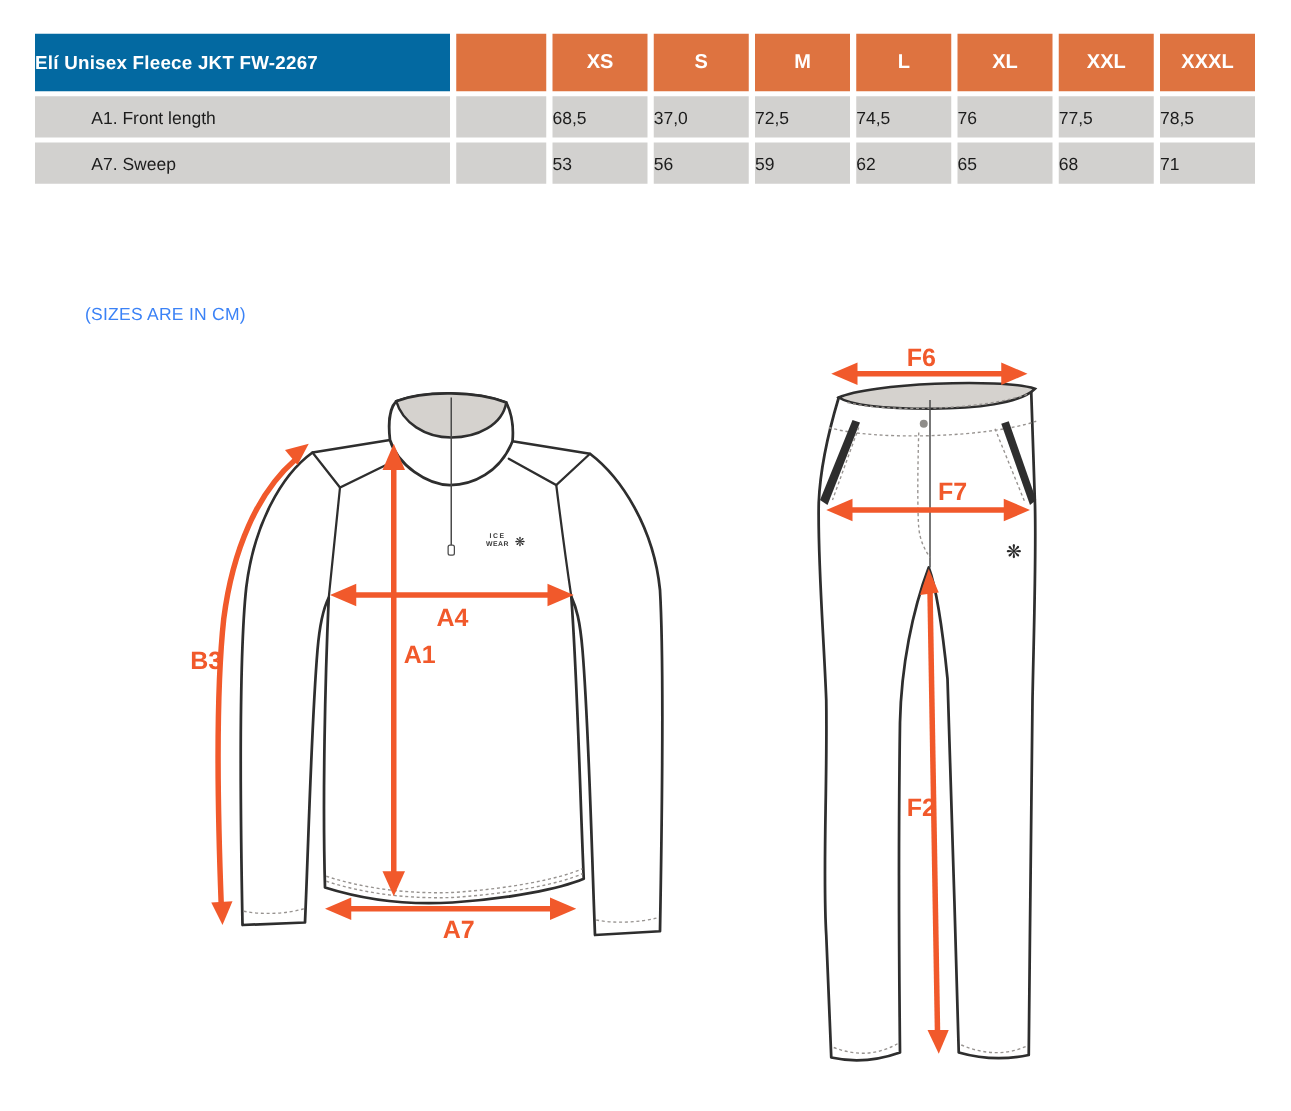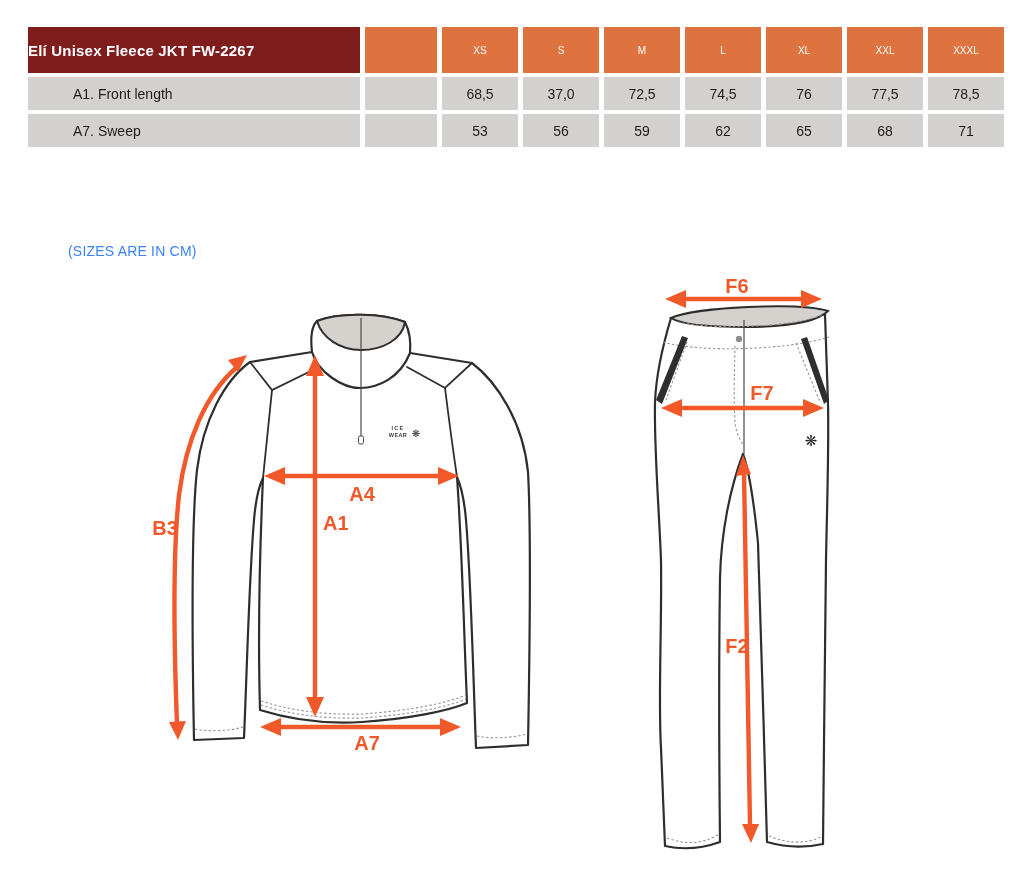--- a/index.html
+++ b/index.html
@@ -2,27 +2,27 @@
 <html><head>
 <meta charset="utf-8">
 <style>
   html,body{margin:0;padding:0;background:#ffffff;}
   body{width:1033px;height:889px;font-family:"Liberation Sans",sans-serif;}
   .page{position:relative;width:1033px;height:889px;background:#fff;overflow:hidden;}
 
   
   table.size-table{position:absolute;left:23px;top:23px;border-collapse:separate;border-spacing:5px 4px;table-layout:fixed;}
   .size-table th,.size-table td{padding:0;margin:0;}
-  .title-cell{width:332px;height:46px;background:#7f1d1d;color:#fff;text-align:left;
+  .title-cell{width:332px;height:46px;background:#0369a1;color:#fff;text-align:left;
     padding-left:45px;font-size:15px;font-weight:bold;letter-spacing:.2px;vertical-align:middle;}
   .spacer-head{width:72px;background:#DE7340;}
-  .size-col{width:76px;background:#DE7340;color:#fff;font-size:10px;font-weight:normal;text-align:center;vertical-align:middle;}
+  .size-col{width:76px;background:#DE7340;color:#fff;font-size:16px;font-weight:bold;text-align:center;vertical-align:middle;}
   .size-table tbody td{height:33px;font-size:14px;color:#1c1c1c;vertical-align:middle;margin-left:28px;}
   .label-cell{text-align:left;padding-left:45px !important;}
-  .value-cell{text-align:center;}
+  .value-cell{text-align:left;}
   tr.row-dark td{background:#D2D1CF;}
   tr.row-light td{background:#E7E5E3;}
 
   
   .units-note{position:absolute;left:68px;top:243px;color:#3b82f6;font-size:14px;letter-spacing:.2px;}
 
   
   .diagram{position:absolute;}
   #jacket-svg{left:130px;top:300px;}
   #pants-svg{left:640px;top:278px;}

